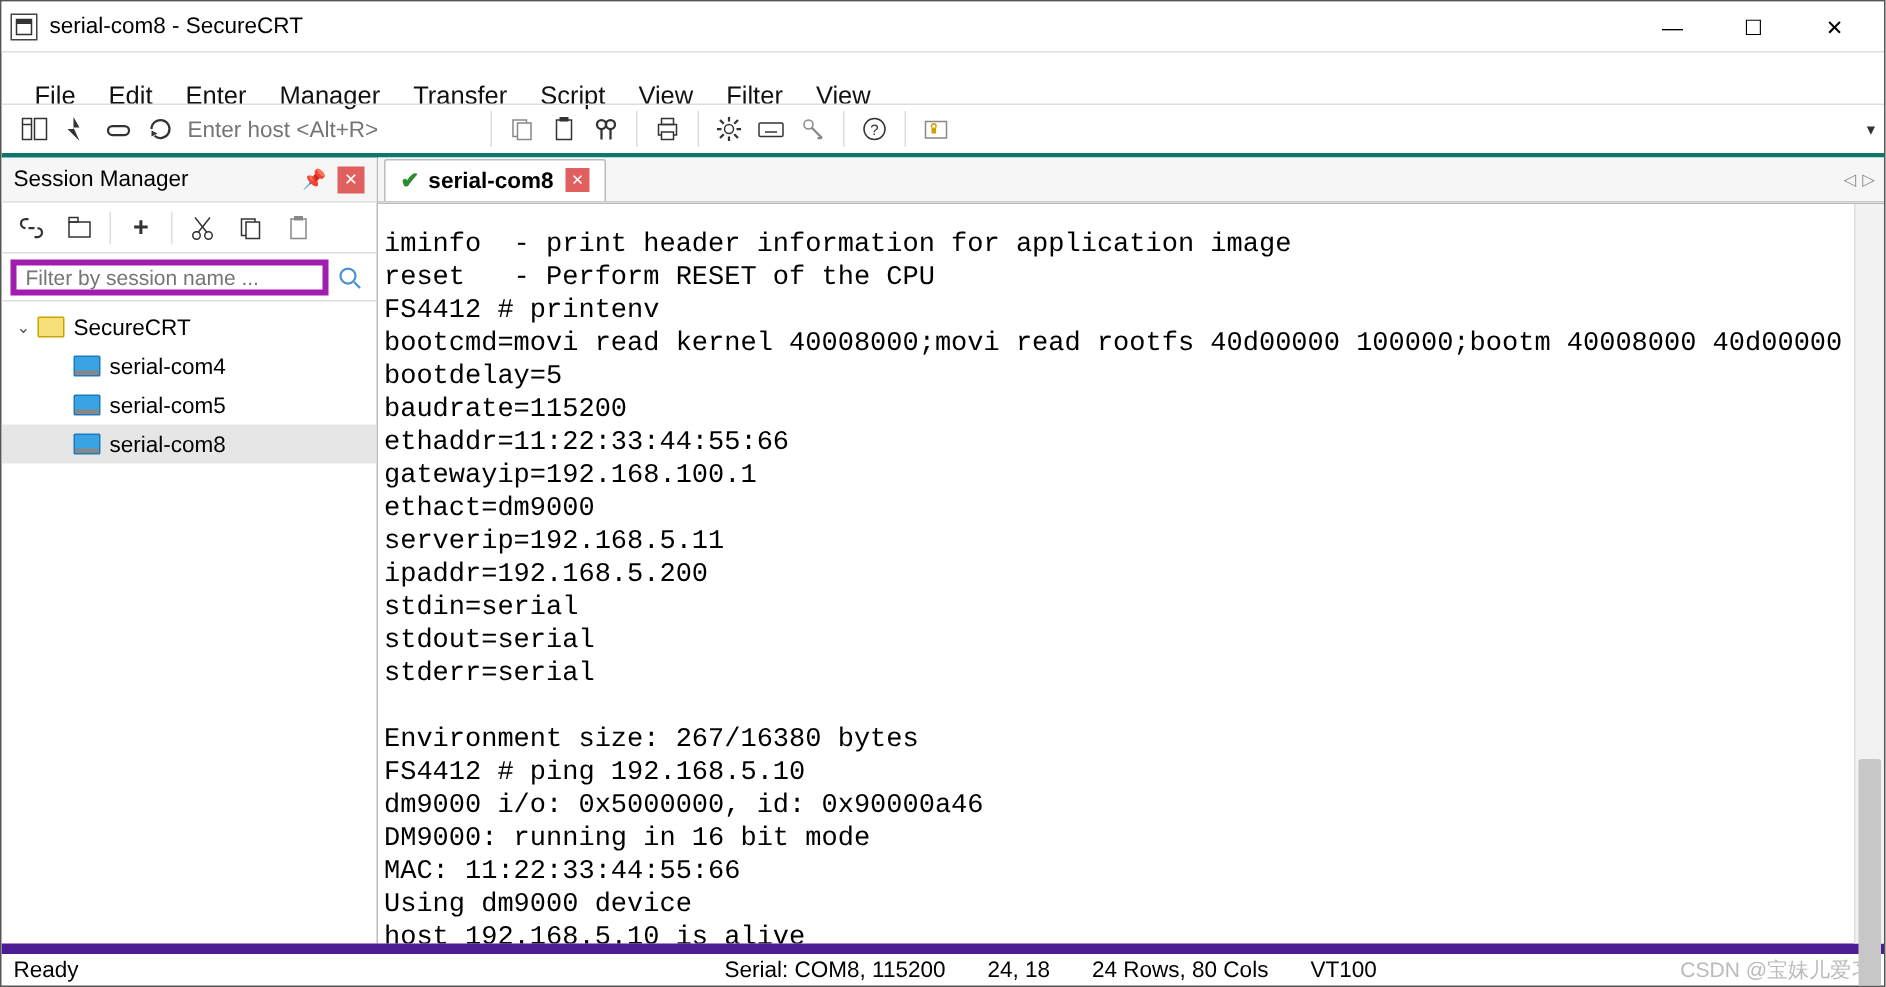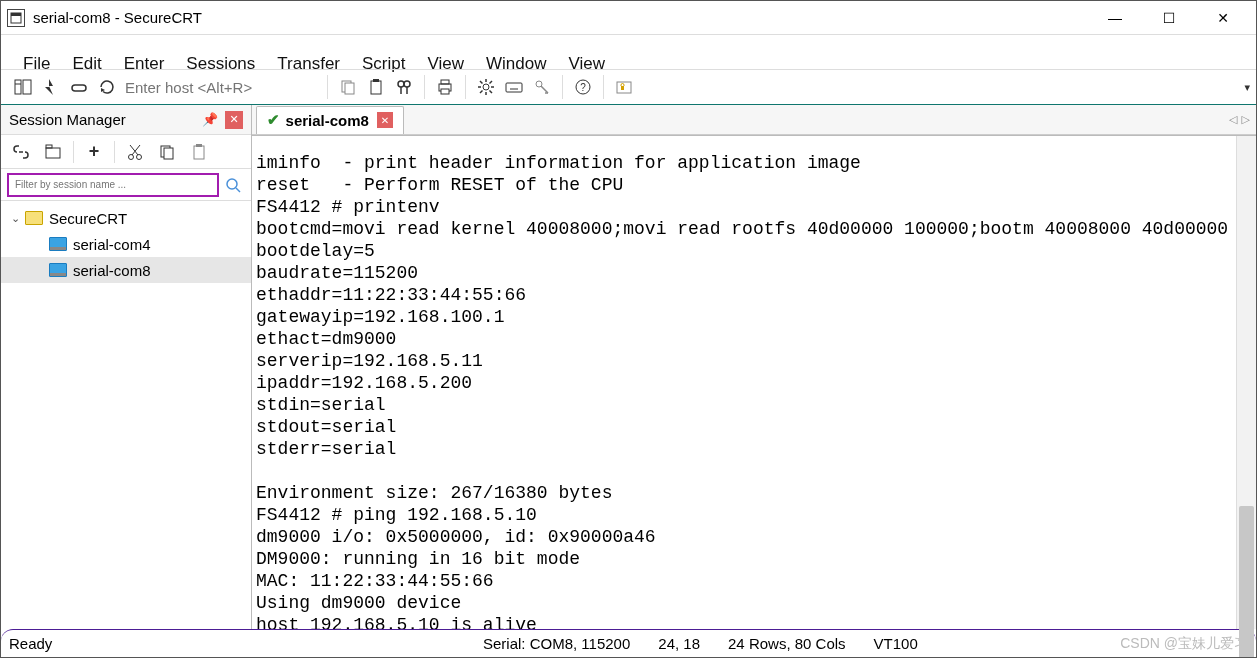--- a/index.html
+++ b/index.html
@@ -5,38 +5,38 @@
   * { box-sizing: border-box; margin: 0; padding: 0; }
   body { font-family: "Segoe UI", Tahoma, sans-serif; font-size: 14px; background: #fff; width: 1257px; height: 658px; display: flex; flex-direction: column; border: 1px solid #555; overflow: hidden; }
   .titlebar { height: 34px; display: flex; align-items: center; padding: 0 6px; background: #fff; border-bottom: 1px solid #ddd; }
   .titlebar .app-icon { width: 18px; height: 18px; border: 1px solid #444; margin-right: 8px; display:flex; align-items:center; justify-content:center; }
   .titlebar .app-icon svg { width:12px; height:12px; }
   .titlebar .title { flex: 1; font-size: 15px; color: #000; }
   .win-controls { display: flex; gap: 0; }
   .win-btn { width: 54px; height: 30px; display: flex; align-items: center; justify-content: center; font-size: 14px; color:#000; }
   .menubar { height: 34px; display: flex; align-items: center; gap: 22px; padding: 0 22px; font-size: 17px; color: #111; }
   .menubar span { cursor: default; margin-top: 24px; }
-  .toolbar { height: 36px; display: flex; align-items: center; padding: 0 8px; border-top: 1px solid #ddd; border-bottom: 1px solid #0f766e; position: relative; }
+  .toolbar { height: 36px; display: flex; align-items: center; padding: 0 8px; border-top: 1px solid #ddd; border-bottom: 3px solid #0f766e; position: relative; }
   .tool { width: 28px; height: 28px; display: flex; align-items: center; justify-content: center; color: #333; font-size: 18px; }
   .tool svg { width:18px; height:18px; }
   .tool-sep { width: 1px; height: 24px; background: #ddd; margin: 0 6px; }
   .host-input { width: 200px; height: 24px; border: none; font-size: 15px; color: #666; font-style: normal; padding: 0 4px; outline:none; }
   .toolbar .chev { position:absolute; right:6px; color:#333; font-size:11px; }
   .body-area { flex: 1; display: flex; min-height: 0; }
   .sidebar { width: 251px; border-right: 1px solid #bbb; display: flex; flex-direction: column; min-height:0; }
   .sidebar-header { height: 30px; display: flex; align-items: center; padding: 0 8px; border-bottom: 1px solid #ddd; background:#f6f6f6; }
   .sidebar-header .label { flex: 1; font-size: 15px; }
   .sidebar-header .pin { width: 18px; color:#444; font-size:13px; text-align:center; }
   .sidebar-header .close { width: 18px; height: 18px; background: #e06060; color: #fff; display: flex; align-items: center; justify-content: center; font-size: 11px; margin-left: 6px; }
   .sidebar-tools { height: 34px; display: flex; align-items: center; gap: 4px; padding: 0 6px; border-bottom: 1px solid #ddd; }
   .sb-tool { width: 28px; height: 28px; display:flex; align-items:center; justify-content:center; color:#333; font-size:18px; font-weight:bold; }
   .sb-tool svg { width:18px; height:18px; }
   .sb-sep { width:1px; height:22px; background:#ddd; margin:0 2px; }
   .filter-row { height: 32px; display: flex; align-items: center; padding: 0 6px; border-bottom: 1px solid #ddd; }
-  .filter-row input { flex: 1; border: 2px solid #a21caf; height: 24px; padding: 0 6px; font-size: 10px; color: #b91c1c; outline:none; }
+  .filter-row input { flex: 1; border: 4px solid #a21caf; height: 24px; padding: 0 6px; font-size: 14px; color: #b91c1c; outline:none; }
   .filter-row .mag { width: 24px; height: 24px; display: flex; align-items: center; justify-content: center; color: #4a90d9; margin-left:2px; }
   .filter-row .mag svg { width:16px; height:16px; }
   .tree { flex: 1; overflow: auto; padding-top: 4px; font-size: 15px; }
   .tree-row { height: 26px; display: flex; align-items: center; padding-left: 10px; cursor: default; }
   .tree-row.level2 { padding-left: 48px; }
   .tree-row.selected { background: #e6e6e6; }
   .expander { width: 14px; font-size: 11px; color: #555; }
   .folder-ico { width:18px; height:14px; background:#f7e07a; border:1px solid #c9a400; border-radius:1px; margin-right:6px; }
   .sess-ico { width:18px; height:14px; background:#3aa3e3; border:1px solid #1a7cc0; border-radius:1px; margin-right:6px; position:relative; }
   .sess-ico::after { content:""; position:absolute; left:0;right:0;bottom:0; height:3px; background:#888; }
@@ -44,21 +44,21 @@
   .tabbar { height: 30px; display: flex; align-items: center; background:#f6f6f6; border-bottom:1px solid #ccc; position:relative; }
   .tab { height: 28px; display: flex; align-items: center; padding: 0 10px; border:1px solid #bbb; border-bottom:none; background:#fff; margin-left:4px; border-radius:2px 2px 0 0; }
   .tab .check { color:#2e8b2e; font-weight:bold; margin-right:6px; font-size:15px; }
   .tab .label { font-weight:bold; font-size:15px; }
   .tab .close { width:16px; height:16px; background:#e06060; color:#fff; display:flex; align-items:center; justify-content:center; font-size:10px; margin-left:8px; }
   .tabbar .nav { position:absolute; right:6px; display:flex; gap:4px; font-size:11px; color:#888; }
   .terminal-wrap { flex:1; display:flex; min-height:0; border-top:1px solid #bbb; }
   .terminal { flex:1; background:#fff; color:#000; font-family: "Consolas","Courier New",monospace; font-size: 18px; line-height: 22px; padding: 16px 4px; white-space: pre; overflow:hidden; }
   .vscroll { width:20px; background:#f2f2f2; border-left:1px solid #ddd; position:relative; }
   .vscroll .thumb { position:absolute; left:2px; right:2px; top:370px; height:190px; background:#c7c7c7; border-radius:2px; }
-  .statusbar { height: 28px; display:flex; align-items:center; font-size:15px; padding:0 8px; border-top:1px solid #4c1d95;border-radius:12px; }
+  .statusbar { height: 28px; display:flex; align-items:center; font-size:15px; padding:0 8px; border-top:7px solid #4c1d95; }
   .statusbar .ready { width: 460px; }
   .statusbar .cell { padding: 0 14px; border-left:0px solid #ddd; white-space:nowrap; }
   .statusbar .watermark { margin-left:auto; color:#bbb; font-size:14px; }
 </style>
 </head>
 <body>
 
 <div class="titlebar">
   <div class="app-icon">
     <svg viewBox="0 0 12 12">
@@ -71,25 +71,25 @@
     <div class="win-btn">—</div>
     <div class="win-btn">☐</div>
     <div class="win-btn">✕</div>
   </div>
 </div>
 
 <div class="menubar">
   <span>File</span>
   <span>Edit</span>
   <span>Enter</span>
-  <span>Sessions</span>
+  <span>Manager</span>
   <span>Transfer</span>
   <span>Script</span>
   <span>View</span>
-  <span>Window</span>
+  <span>Filter</span>
   <span>View</span>
 </div>
 
 <div class="toolbar">
   <div class="tool">
       <svg viewBox="0 0 18 18">
         <rect x="1" y="2" width="6" height="14" fill="none" stroke="#333"></rect>
         <rect x="9" y="2" width="8" height="14" fill="none" stroke="#333"></rect>
         <line x1="1" y1="6" x2="7" y2="6" stroke="#333"></line>
       </svg>
@@ -248,20 +248,24 @@
     </div>
     <div class="tree">
       <div class="tree-row">
         <span class="expander">⌄</span>
         <span class="folder-ico"></span>
         <span>SecureCRT</span>
       </div>
       <div class="tree-row level2">
         <span class="sess-ico"></span>
         <span>serial-com4</span>
+      </div>
+      <div class="tree-row level2">
+        <span class="sess-ico"></span>
+        <span>serial-com5</span>
       </div>
       <div class="tree-row level2 selected">
         <span class="sess-ico"></span>
         <span>serial-com8</span>
       </div>
     </div>
   </div>
 
   <div class="main-area">
     <div class="tabbar">

